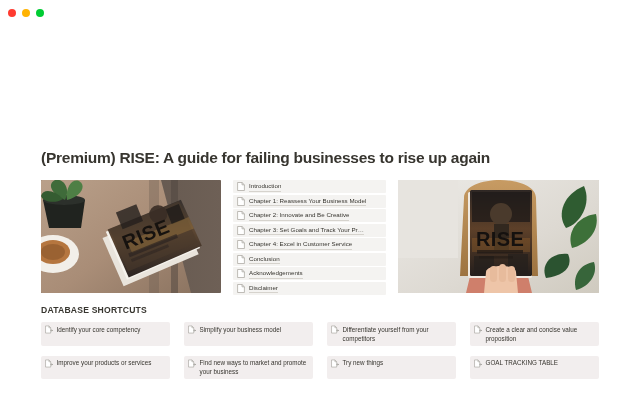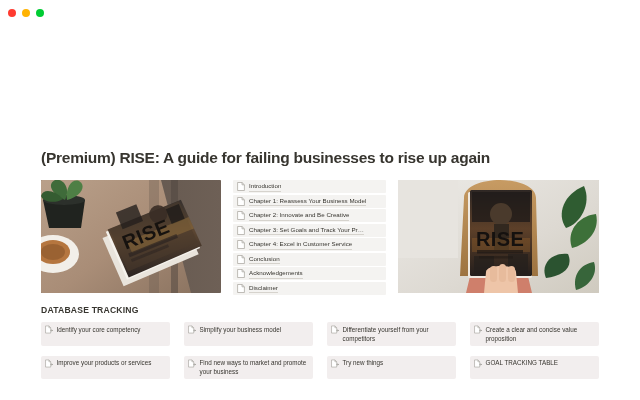--- a/index.html
+++ b/index.html
@@ -355,21 +355,21 @@
 
         <path d="M88 92 C88 84 118 84 118 92 L120 113 L86 113 Z" fill="#eec5a8"></path>
         <rect x="92" y="86" width="7" height="16" rx="3.5" fill="#e7bb9c"></rect>
         <rect x="101" y="84" width="7" height="18" rx="3.5" fill="#e7bb9c"></rect>
         <rect x="110" y="86" width="7" height="16" rx="3.5" fill="#e7bb9c"></rect>
       </svg>
     </div>
 
   </div>
 
-  <div class="section-heading">DATABASE TRACKING</div>
+  <div class="section-heading">DATABASE SHORTCUTS</div>
 
   <div class="cards">
 
     <div class="card">
       <svg class="card-icon" viewBox="0 0 9 9">
         <path d="M0.6 0.5 H4.4 L6.4 2.5 V8.5 H0.6 Z" fill="#ffffff" stroke="#a5a29b" stroke-width="0.7"></path>
         <path d="M4.4 0.5 V2.5 H6.4" fill="none" stroke="#a5a29b" stroke-width="0.7"></path>
         <path d="M6.2 5.6 L8.4 5.6 M7.4 4.6 L8.5 5.6 L7.4 6.6" fill="none" stroke="#8d8a84" stroke-width="0.7"></path>
       </svg>
       <span class="card-label">Identify your core competency</span>

